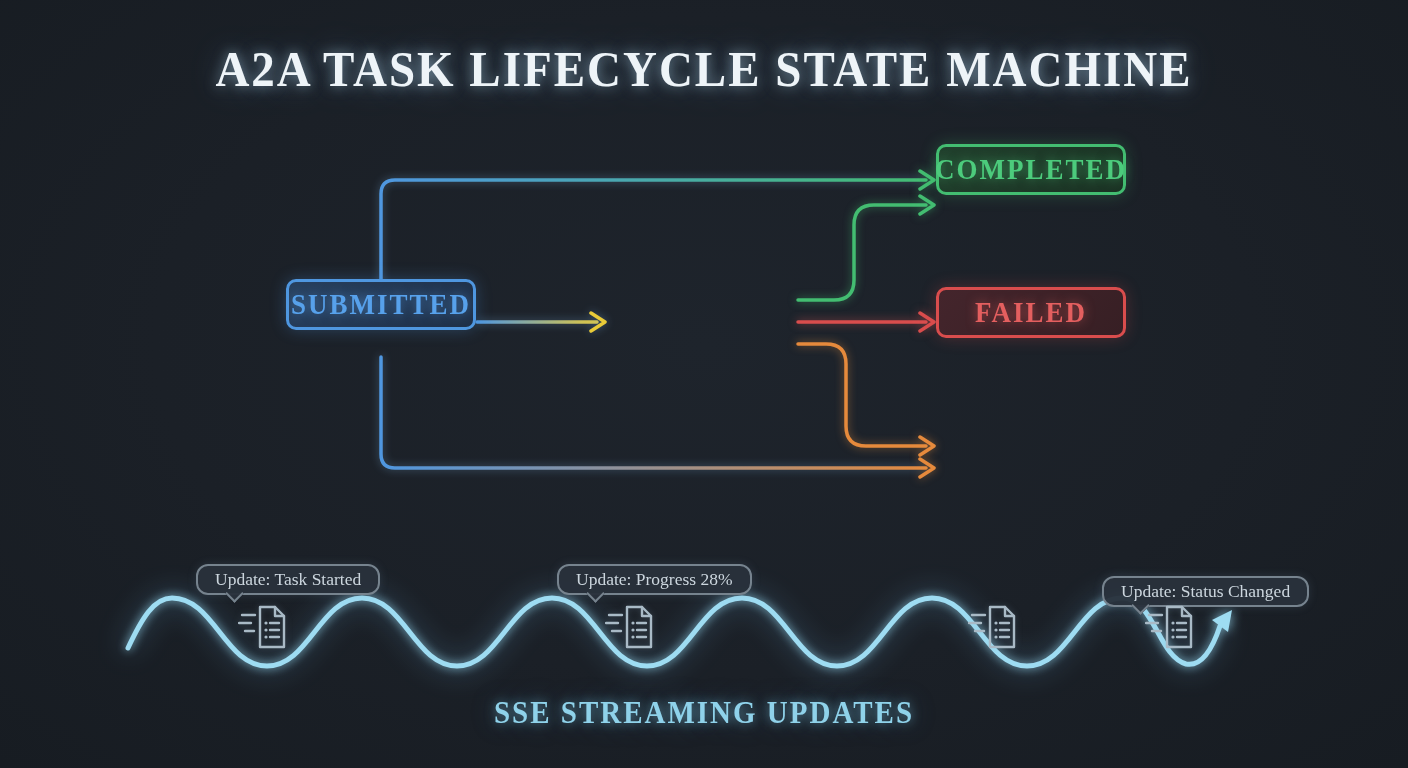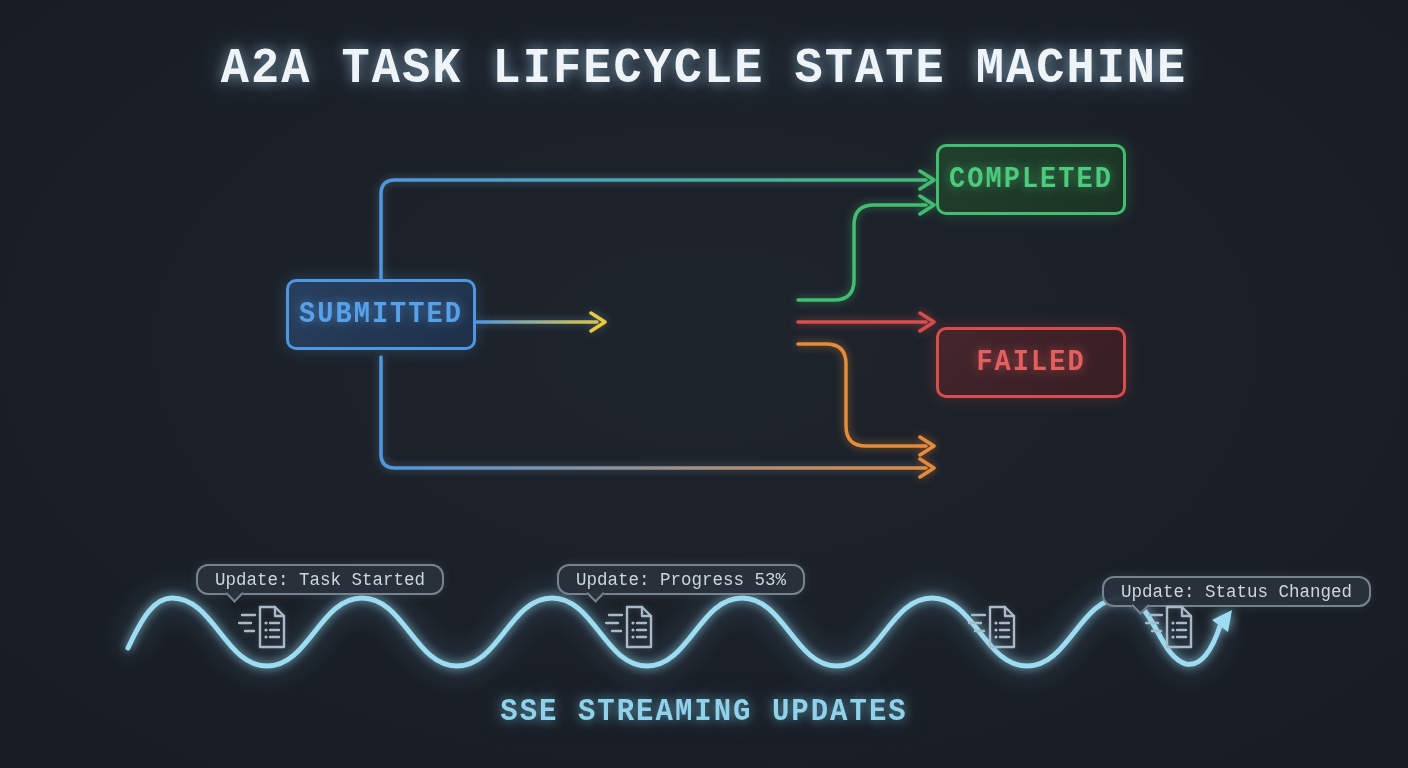--- a/index.html
+++ b/index.html
@@ -1,46 +1,46 @@
 <!DOCTYPE html>
 <html><head>
 <meta charset="utf-8">
 <style>
   html,body{margin:0;padding:0;background:#10141a;}
   .stage{
     position:relative;width:1408px;height:768px;overflow:hidden;
     background:radial-gradient(ellipse at 50% 45%, #1e242c 0%, #1b2027 55%, #171c22 100%);
-    font-family:Liberation Mono, monospace;
+    font-family:Liberation Serif, serif;
   }
   .title{
     position:absolute;top:42px;left:0;width:100%;text-align:center;
     font-size:47px;font-weight:bold;letter-spacing:2px;color:#eef4f8;
     text-shadow:0 0 12px rgba(190,230,255,.55),0 0 34px rgba(140,200,245,.33);
     transform:scaleY(1.08);
   }
   .layer{position:absolute;left:0;top:0;}
   .state{
-    position:absolute;width:190px;height:71px;border-radius:10px;
+    position:absolute;width:190px;height:51px;border-radius:10px;
     display:flex;align-items:center;justify-content:center;
     font-size:27px;font-weight:bold;letter-spacing:2px;
     border:3px solid;box-sizing:border-box;transform-origin:center;
   }
   .state span{transform:scaleY(1.06);}
   .st-submitted{left:286px;top:279px;border-color:#4f97e0;color:#57a1eb;
     background:linear-gradient(135deg,#28405e 0%,#1f3048 100%);
     box-shadow:0 0 16px rgba(80,150,225,.30);text-shadow:0 0 10px rgba(90,160,235,.6);}
   .st-working{left:607px;top:287px;border-color:#e9cb38;color:#f3d73e;
     background:linear-gradient(135deg,#3a351c 0%,#302b15 100%);
     box-shadow:0 0 16px rgba(233,203,56,.28);text-shadow:0 0 10px rgba(243,215,62,.6);}
   .st-completed{left:936px;top:144px;border-color:#43bd71;color:#4ccb7c;
     background:linear-gradient(135deg,#21402d 0%,#1b3324 100%);
     box-shadow:0 0 16px rgba(67,189,113,.28);text-shadow:0 0 10px rgba(76,203,124,.6);}
   .st-failed{left:936px;top:287px;border-color:#d94d4d;color:#e45f5f;
     background:linear-gradient(135deg,#44252c 0%,#371f24 100%);
-    box-shadow:0 0 16px rgba(217,77,77,.28);text-shadow:0 0 10px rgba(228,95,95,.6);margin-top:40px;}
+    box-shadow:0 0 16px rgba(217,77,77,.28);text-shadow:0 0 10px rgba(228,95,95,.6);}
   .st-canceled{left:936px;top:429px;border-color:#e68a3c;color:#ee9845;
     background:linear-gradient(135deg,#3e3020 0%,#332718 100%);
     box-shadow:0 0 16px rgba(230,138,60,.28);text-shadow:0 0 10px rgba(238,152,69,.6);}
   .edge{fill:none;stroke-width:3.5;stroke-linecap:round;stroke-linejoin:round;}
   .head{fill:none;stroke-width:3.5;stroke-linecap:round;stroke-linejoin:round;}
   .glow-green{filter:drop-shadow(0 0 4px rgba(70,195,118,.55));}
   .glow-red{filter:drop-shadow(0 0 4px rgba(225,85,85,.55));}
   .glow-orange{filter:drop-shadow(0 0 4px rgba(235,145,65,.55));}
   .glow-mix{filter:drop-shadow(0 0 4px rgba(120,170,215,.45));}
   .wave{fill:none;stroke:#9edcf2;stroke-width:5;stroke-linecap:round;
@@ -133,21 +133,21 @@
   </div>
   <div class="state st-failed">
     <span>FAILED</span>
   </div>
 
   <div class="tooltip" style="left:196px;top:564px;">
     <span>Update: Task Started</span>
     <div class="ptr"></div>
   </div>
   <div class="tooltip" style="left:557px;top:564px;">
-    <span>Update: Progress 53%</span>
+    <span>Update: Progress 28%</span>
     <div class="ptr"></div>
   </div>
   <div class="tooltip" style="left:1102px;top:564px;margin-top:12px;">
     <span>Update: Status Changed</span>
     <div class="ptr"></div>
   </div>
 
   <svg class="doc-icon" style="left:238px;top:602px;" width="54" height="50" viewBox="0 0 54 50">
     <line x1="4" y1="13" x2="17" y2="13"></line>
       <line x1="1" y1="21" x2="13" y2="21"></line>

